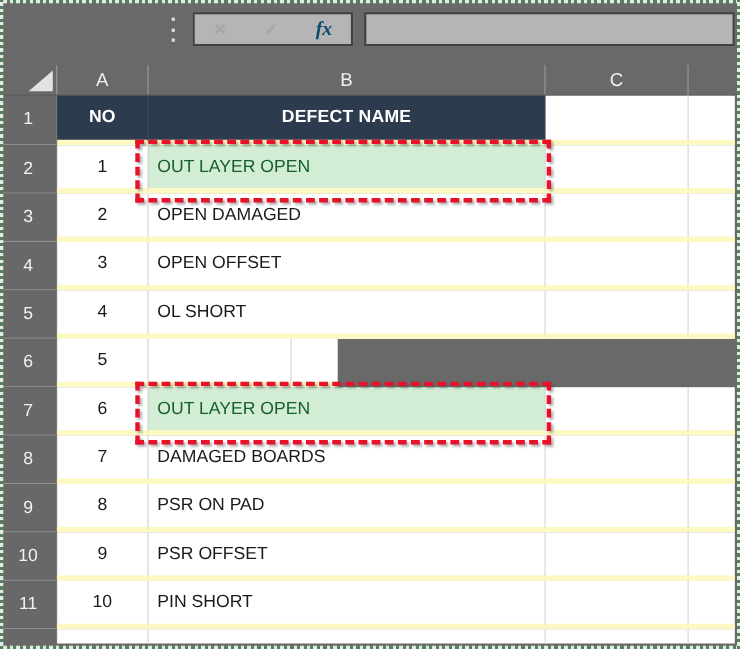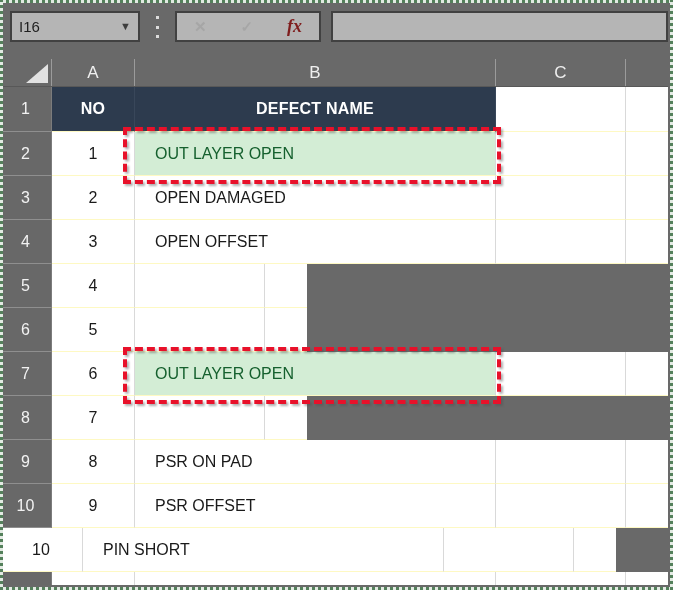--- a/index.html
+++ b/index.html
@@ -17,61 +17,57 @@
   
   .topbar{position:absolute;top:0;left:0;width:673px;height:59px;}
   .gbox{position:absolute;top:11px;height:31px;background:#b5b5b5;border:2px solid #414141;box-sizing:border-box;}
   .namebox{left:10px;width:130px;display:flex;align-items:center;justify-content:space-between;padding:0 7px;cursor:default;}
   .namebox .nbval{font-size:15px;color:#1f1f1f;}
   .namebox .caret{font-size:11px;color:#3d3d3d;line-height:1;}
   .dots{position:absolute;left:152px;top:16px;width:10px;height:22px;display:flex;flex-direction:column;align-items:center;justify-content:space-between;}
   .dots i{width:3px;height:3px;background:#dcdcdc;display:block;}
   .fbtns{left:175px;width:146px;display:flex;align-items:center;justify-content:space-around;}
   .fbtns .dis{color:#a6a6a6;font-size:15px;font-weight:bold;}
-  .fbtns .fx{font-family:"Liberation Serif",serif;font-style:italic;color:#7f1d1d;font-size:18px;font-weight:bold;}
+  .fbtns .fx{font-family:"Liberation Serif",serif;font-style:italic;color:#0c4a6e;font-size:18px;font-weight:bold;}
   .fbar{left:331px;width:337px;padding:0 6px;display:flex;align-items:center;font-size:14px;color:#222;}
 
   
   .colheaders{position:absolute;top:59px;left:0;width:668px;height:28px;display:flex;border-bottom:1px solid #585858;box-sizing:border-box;}
   .colh,.corner{box-sizing:border-box;border-right:1px solid #9b9b9b;display:flex;align-items:center;justify-content:center;color:#efefef;font-size:17px;}
   .corner{width:52px;position:relative;}
   .corner .tri{position:absolute;right:3px;bottom:3px;width:0;height:0;border-left:22px solid transparent;border-bottom:19px solid #e2e2e2;}
   .colA{width:83px;} .colB{width:361px;} .colC{width:130px;}
   .colD{width:42px;border-right:none;}
 
   
   .grid{position:absolute;top:87px;left:0;width:668px;}
   .row{display:flex;}
   .rh{width:52px;background:#686868;color:#f2f2f2;font-size:16px;display:flex;align-items:center;justify-content:center;border-right:1px solid #7c7c7c;border-bottom:1px solid #8f8f8f;box-sizing:border-box;}
-  .cell{background:#ffffff;border-right:1px solid #d9d9d9;border-bottom:1px solid #fef9c3;box-sizing:border-box;display:flex;align-items:center;font-size:16px;color:#1a1a1a;}
+  .cell{background:#ffffff;border-right:1px solid #d9d9d9;border-bottom:5px solid #fef9c3;box-sizing:border-box;display:flex;align-items:center;font-size:16px;color:#1a1a1a;}
   .cA{width:83px;justify-content:center;}
-  .cB{width:361px;padding-left:20px;}
+  .cB{width:361px;padding-left:8px;}
   .cC{width:130px;}
   .cD{width:42px;border-right:none;}
   .header-row{height:45px;}
   .data-row{height:44px;}
   .partial-row{height:13px;}
   .partial-row .rh,.partial-row .cell{border-bottom:none;}
   .navy{background:#2d3b4e;color:#ffffff;font-weight:bold;font-size:16px;letter-spacing:.2px;border-right:1px solid #43536688;}
   .navy.cA,.navy.cB{justify-content:center;padding-left:0;}
   .cB.hl{background:#d3edd5;color:#15602e;}
 
   
   .hl-outline{position:absolute;left:123px;width:378px;height:57px;border:4px dashed #e8112a;box-sizing:border-box;z-index:10;filter:drop-shadow(2px 2px 1px rgba(80,80,80,.45));}
 </style>
 </head>
 <body>
 
 <div class="screen">
 
   <div class="topbar">
-    <div class="gbox namebox">
-      <span class="nbval">I16</span>
-      <span class="caret">▼</span>
-    </div>
     <div class="dots">
       <i></i>
       <i></i>
       <i></i>
     </div>
     <div class="gbox fbtns">
       <span class="dis">✕</span>
       <span class="dis">✓</span>
       <span class="fx">fx</span>
     </div>
@@ -119,20 +115,21 @@
     <div class="rh">4</div>
     <div class="cell cA">3</div>
     <div class="cell cB">OPEN OFFSET</div>
     <div class="cell cC"></div>
     <div class="cell cD"></div>
   </div>
 
   <div class="row data-row">
     <div class="rh">5</div>
     <div class="cell cA">4</div>
+    <div class="cell cB">OL SHORT</div>
     <div class="cell cC"></div>
     <div class="cell cD"></div>
   </div>
 
   <div class="row data-row">
     <div class="rh">6</div>
     <div class="cell cA">5</div>
     <div class="cell cC"></div>
     <div class="cell cD"></div>
   </div>
@@ -141,20 +138,21 @@
     <div class="rh">7</div>
     <div class="cell cA">6</div>
     <div class="cell cB hl">OUT LAYER OPEN</div>
     <div class="cell cC"></div>
     <div class="cell cD"></div>
   </div>
 
   <div class="row data-row">
     <div class="rh">8</div>
     <div class="cell cA">7</div>
+    <div class="cell cB">DAMAGED BOARDS</div>
     <div class="cell cC"></div>
     <div class="cell cD"></div>
   </div>
 
   <div class="row data-row">
     <div class="rh">9</div>
     <div class="cell cA">8</div>
     <div class="cell cB">PSR ON PAD</div>
     <div class="cell cC"></div>
     <div class="cell cD"></div>
@@ -162,20 +160,21 @@
 
   <div class="row data-row">
     <div class="rh">10</div>
     <div class="cell cA">9</div>
     <div class="cell cB">PSR OFFSET</div>
     <div class="cell cC"></div>
     <div class="cell cD"></div>
   </div>
 
   <div class="row data-row">
+    <div class="rh">11</div>
     <div class="cell cA">10</div>
     <div class="cell cB">PIN SHORT</div>
     <div class="cell cC"></div>
     <div class="cell cD"></div>
   </div>
 </div>
     <div class="row partial-row">
       <div class="rh"></div>
       <div class="cell cA"></div>
       <div class="cell cB"></div>

